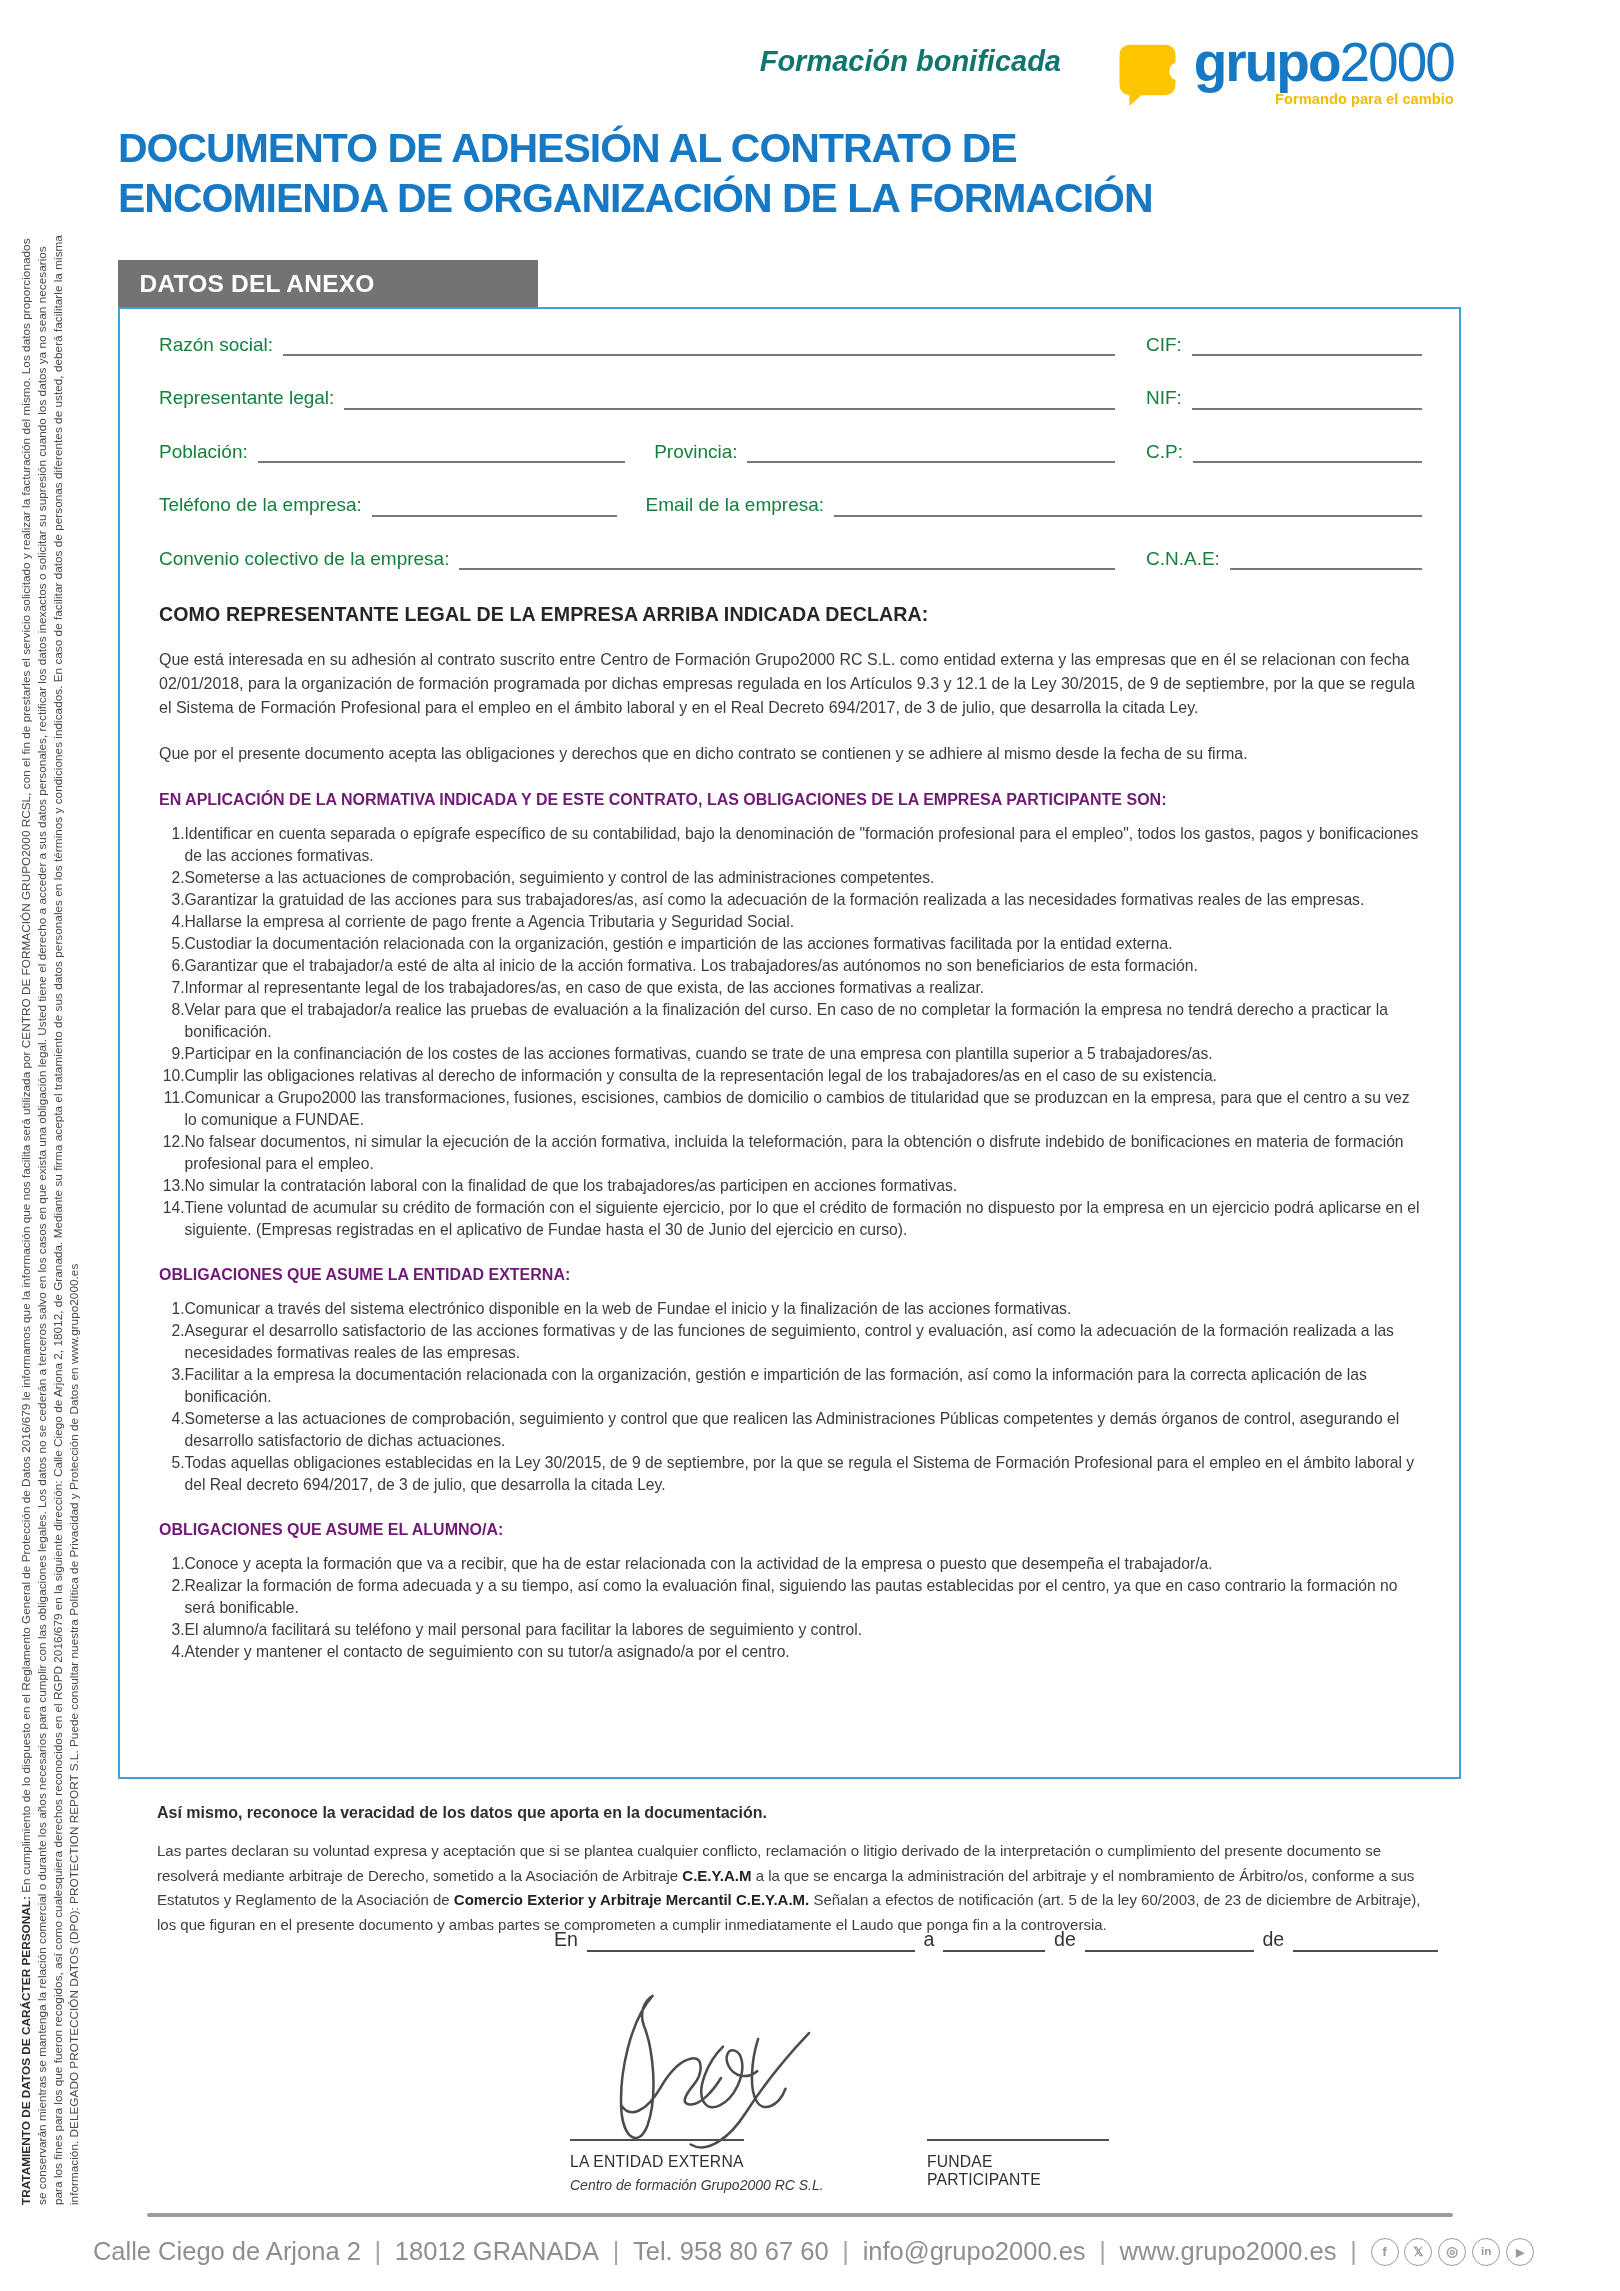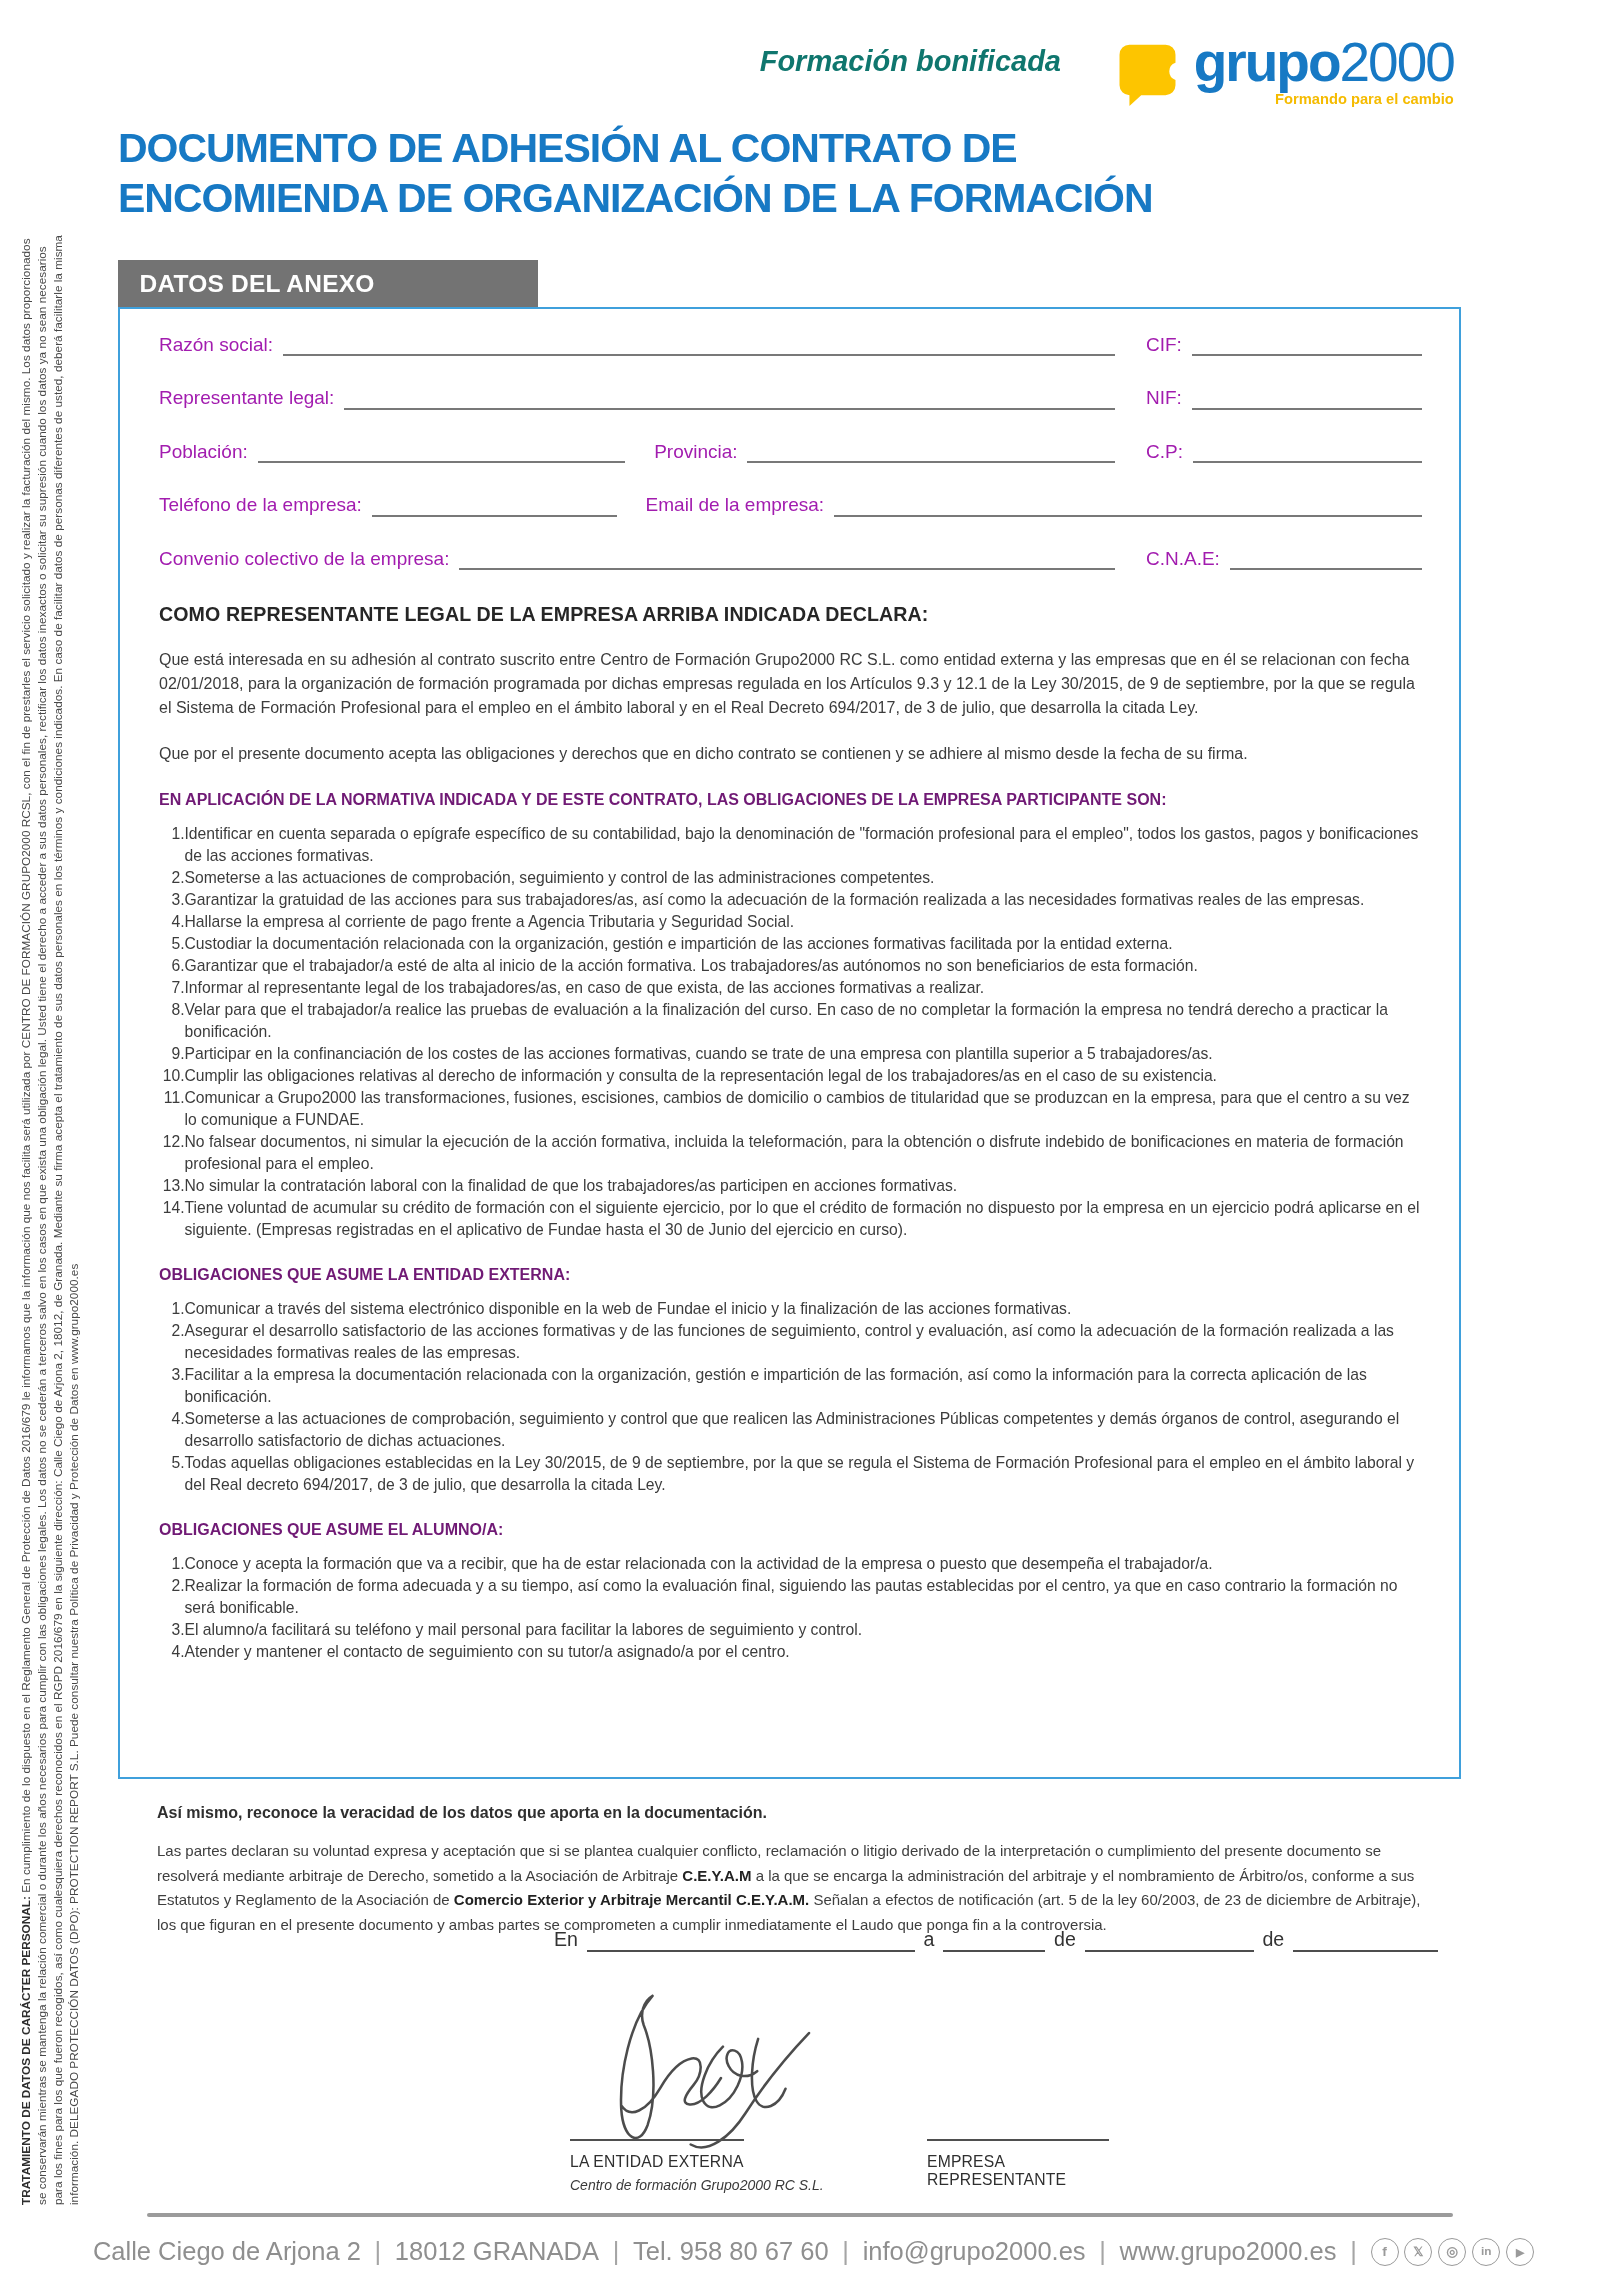--- a/index.html
+++ b/index.html
@@ -27,21 +27,21 @@
              line-height:1.22;letter-spacing:-1px;}
 
   
   .annex-tab{position:absolute;left:118px;top:260px;width:420px;height:47px;background:#737373;color:#fff;
              font-size:24.5px;font-weight:700;line-height:47px;padding-left:21.6px;box-sizing:border-box;letter-spacing:0.2px;}
   .main-box{position:absolute;left:118px;top:307px;width:1343px;height:1472px;border:2.9px solid #3fa0dc;
             box-sizing:border-box;padding:23.5px 37px 0 39px;}
 
   
   .frow{display:flex;align-items:flex-end;margin-bottom:30px;}
-  .flabel{font-size:19px;color:#a21caf;white-space:nowrap;margin-right:9.8px;line-height:23.5px;}
+  .flabel{font-size:19px;color:#15803d;white-space:nowrap;margin-right:9.8px;line-height:23.5px;}
   .uline{border-bottom:2.9px solid #787878;height:21.6px;display:inline-block;}
   .grow{flex:1 1 auto;}
   .rgroup{width:276px;display:flex;align-items:flex-end;flex:0 0 auto;margin-left:31px;}
   .rgroup .uline{flex:1 1 auto;}
   .w250{width:245px;flex:0 0 auto;}
   .ml30{margin-left:29px;}
 
   
   .decl-heading{margin-top:33px;font-size:19.6px;font-weight:800;color:#262626;letter-spacing:0.1px;}
   .para{margin-top:21.6px;font-size:16px;line-height:1.5;color:#3c3c3c;}
@@ -221,21 +221,21 @@
              M278,44 C255,68 231,98 213,126 C197,151 174,168 157,158" stroke="#383838" fill="none" stroke-width="2.6" stroke-linecap="round" opacity="0.9"></path>
   </svg>
 
   <div class="sig-col sig-left">
     <div class="sig-line"></div>
     <div class="sig-label">LA ENTIDAD EXTERNA</div>
     <div class="sig-sub">Centro de formación Grupo2000 RC S.L.</div>
   </div>
   <div class="sig-col sig-right">
     <div class="sig-line"></div>
-    <div class="sig-label">EMPRESA REPRESENTANTE</div>
+    <div class="sig-label">FUNDAE PARTICIPANTE</div>
   </div>
 
   <div class="footer-rule"></div>
   <div class="footer">
     <span>Calle Ciego de Arjona 2</span>
     <span class="sep">|</span>
     <span>18012 GRANADA</span>
     <span class="sep">|</span>
     <span>Tel. 958 80 67 60</span>
     <span class="sep">|</span>

